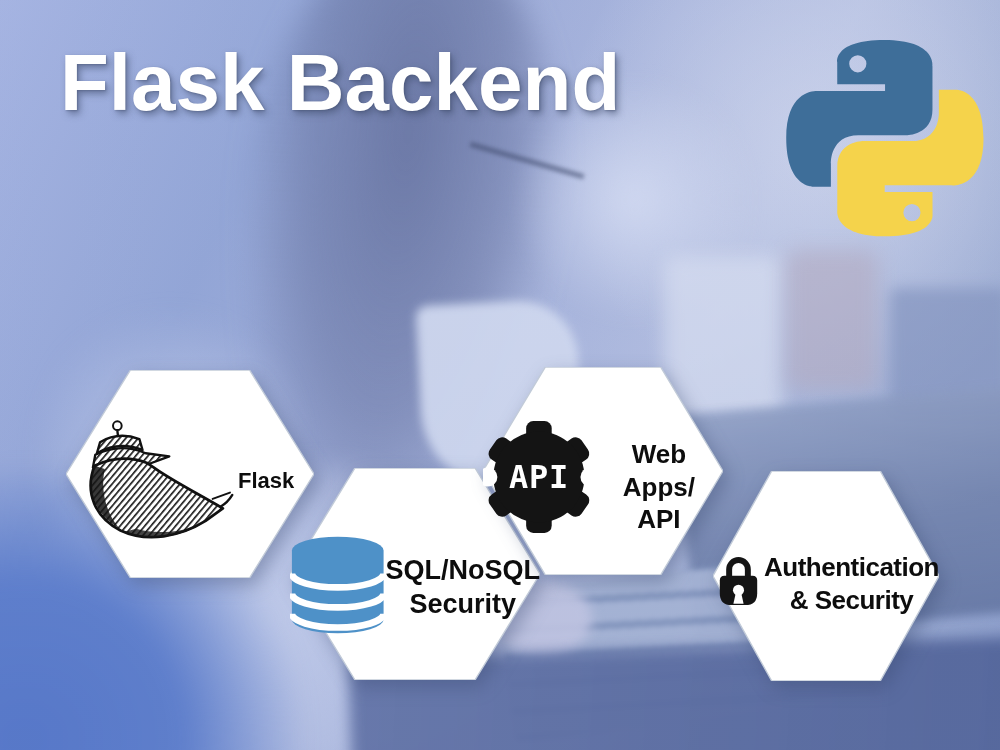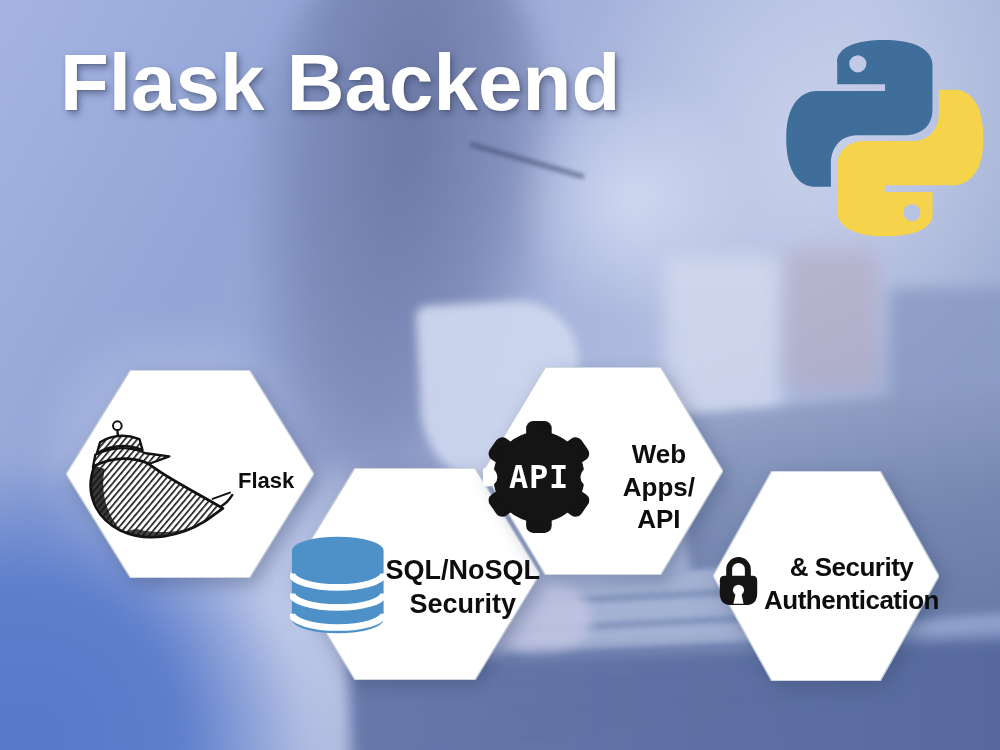--- a/index.html
+++ b/index.html
@@ -188,19 +188,19 @@
       <polygon points="0,43 26,0 74,0 100,43 74,86 26,86" vector-effect="non-scaling-stroke"></polygon>
     </svg>
     <div class="hex-content">
       <svg class="icon-lock" viewBox="0 0 120 140" aria-hidden="true">
         <path d="M38,64 V45 a22,22 0 0 1 44,0 V64" fill="none" stroke="#141414" stroke-width="14"></path>
         <path fill="#141414" d="M27,60 h66 q11,0 11,11 v30 q0,28 -28,28 H44 q-28,0 -28,-28 v-30 q0,-11 11,-11 z"></path>
         <circle cx="60" cy="94" r="13" fill="#ffffff"></circle>
         <path d="M54,99 L48,126 h24 L66,99 z" fill="#ffffff"></path>
       </svg>
       <div class="hex-label">
+        <div>Authentication</div>
         <div>&amp; Security</div>
-        <div>Authentication</div>
       </div>
     </div>
   </div>
 
 </div>
 
 </body></html>

